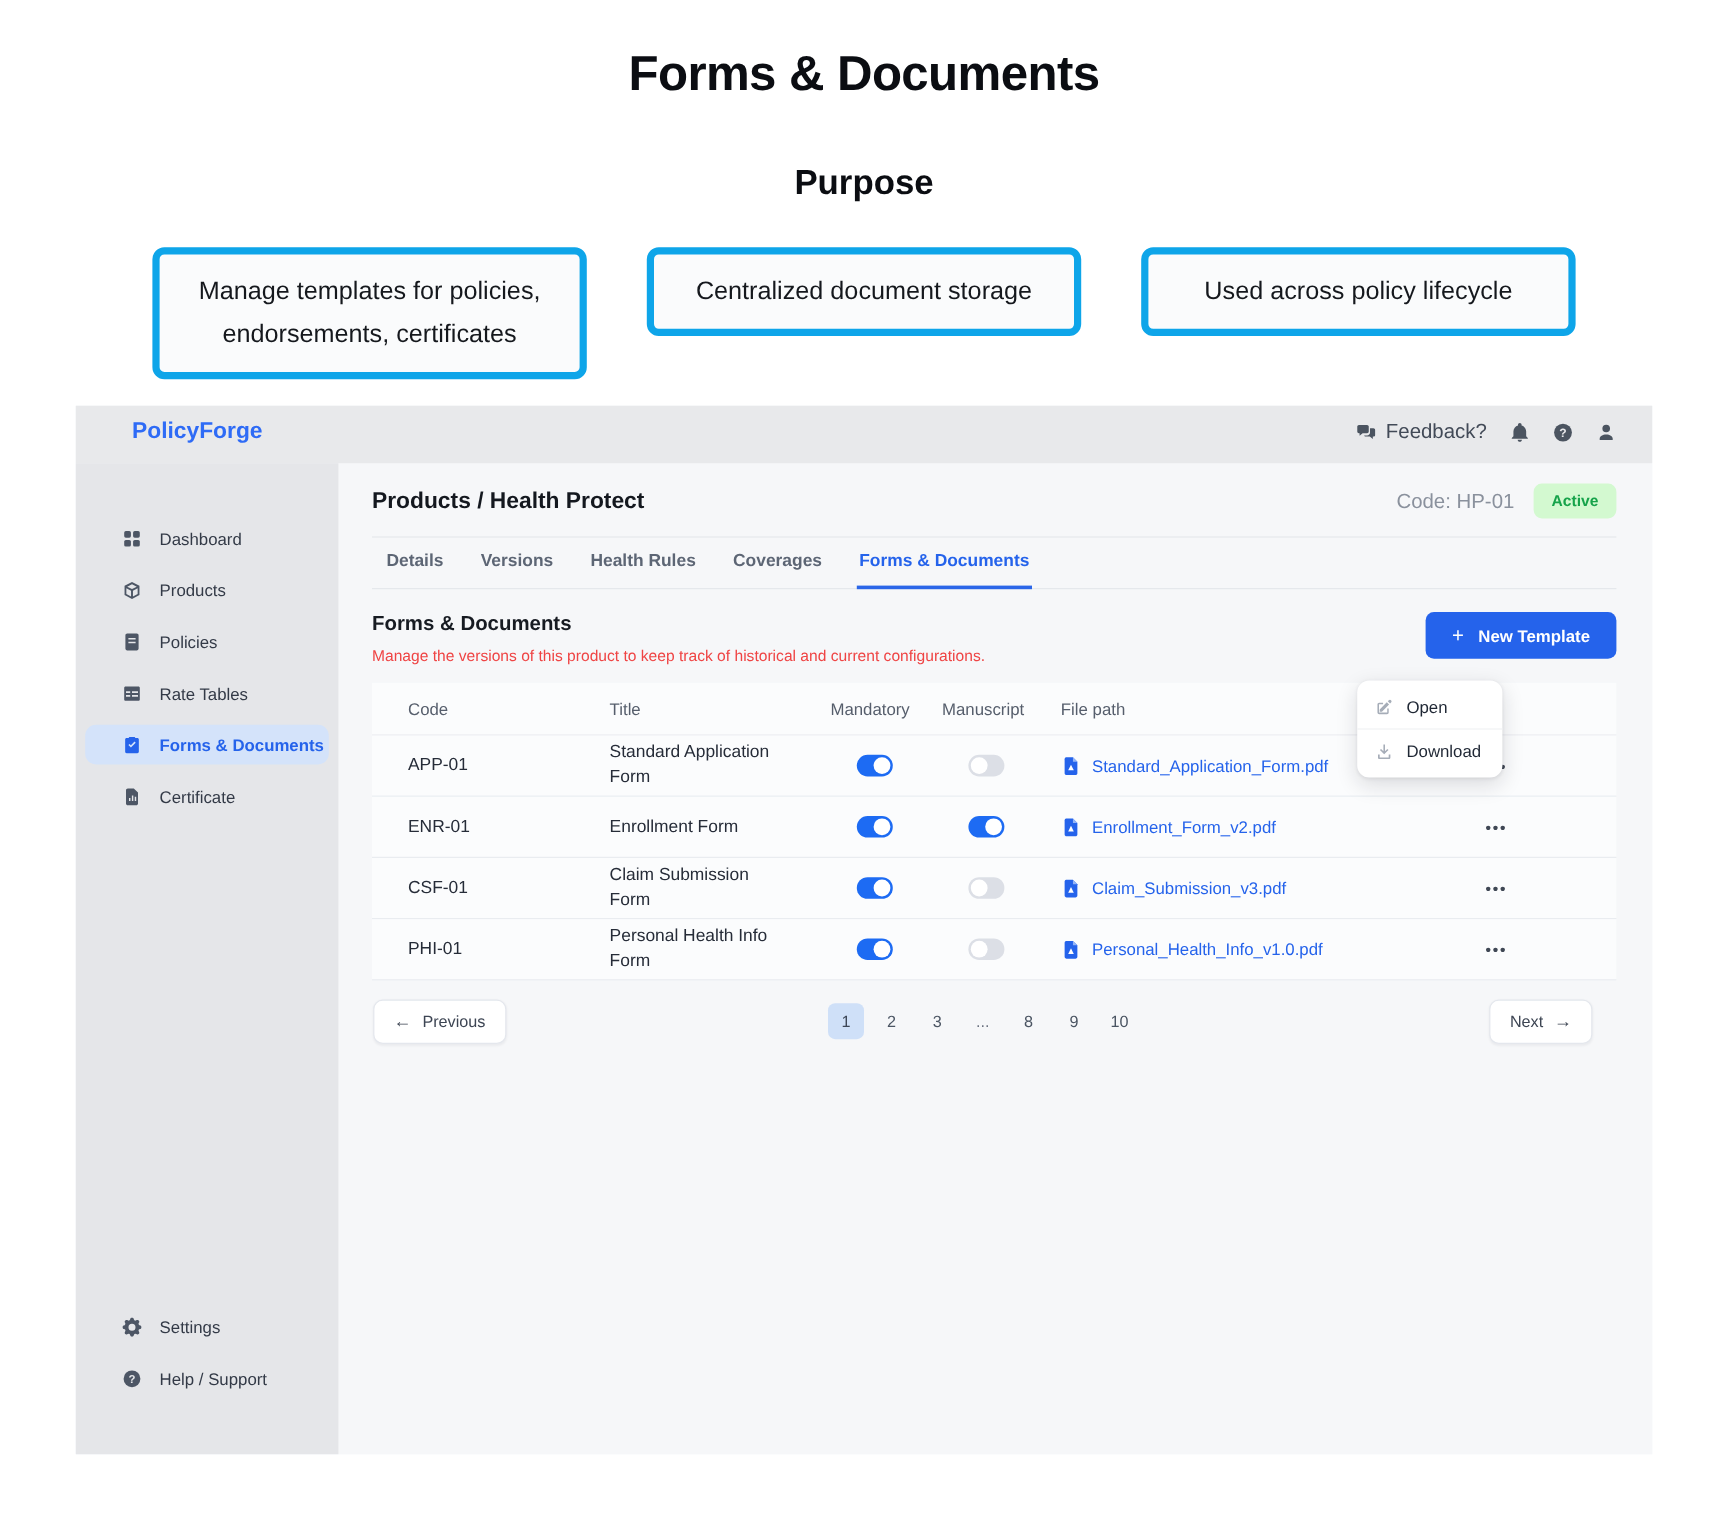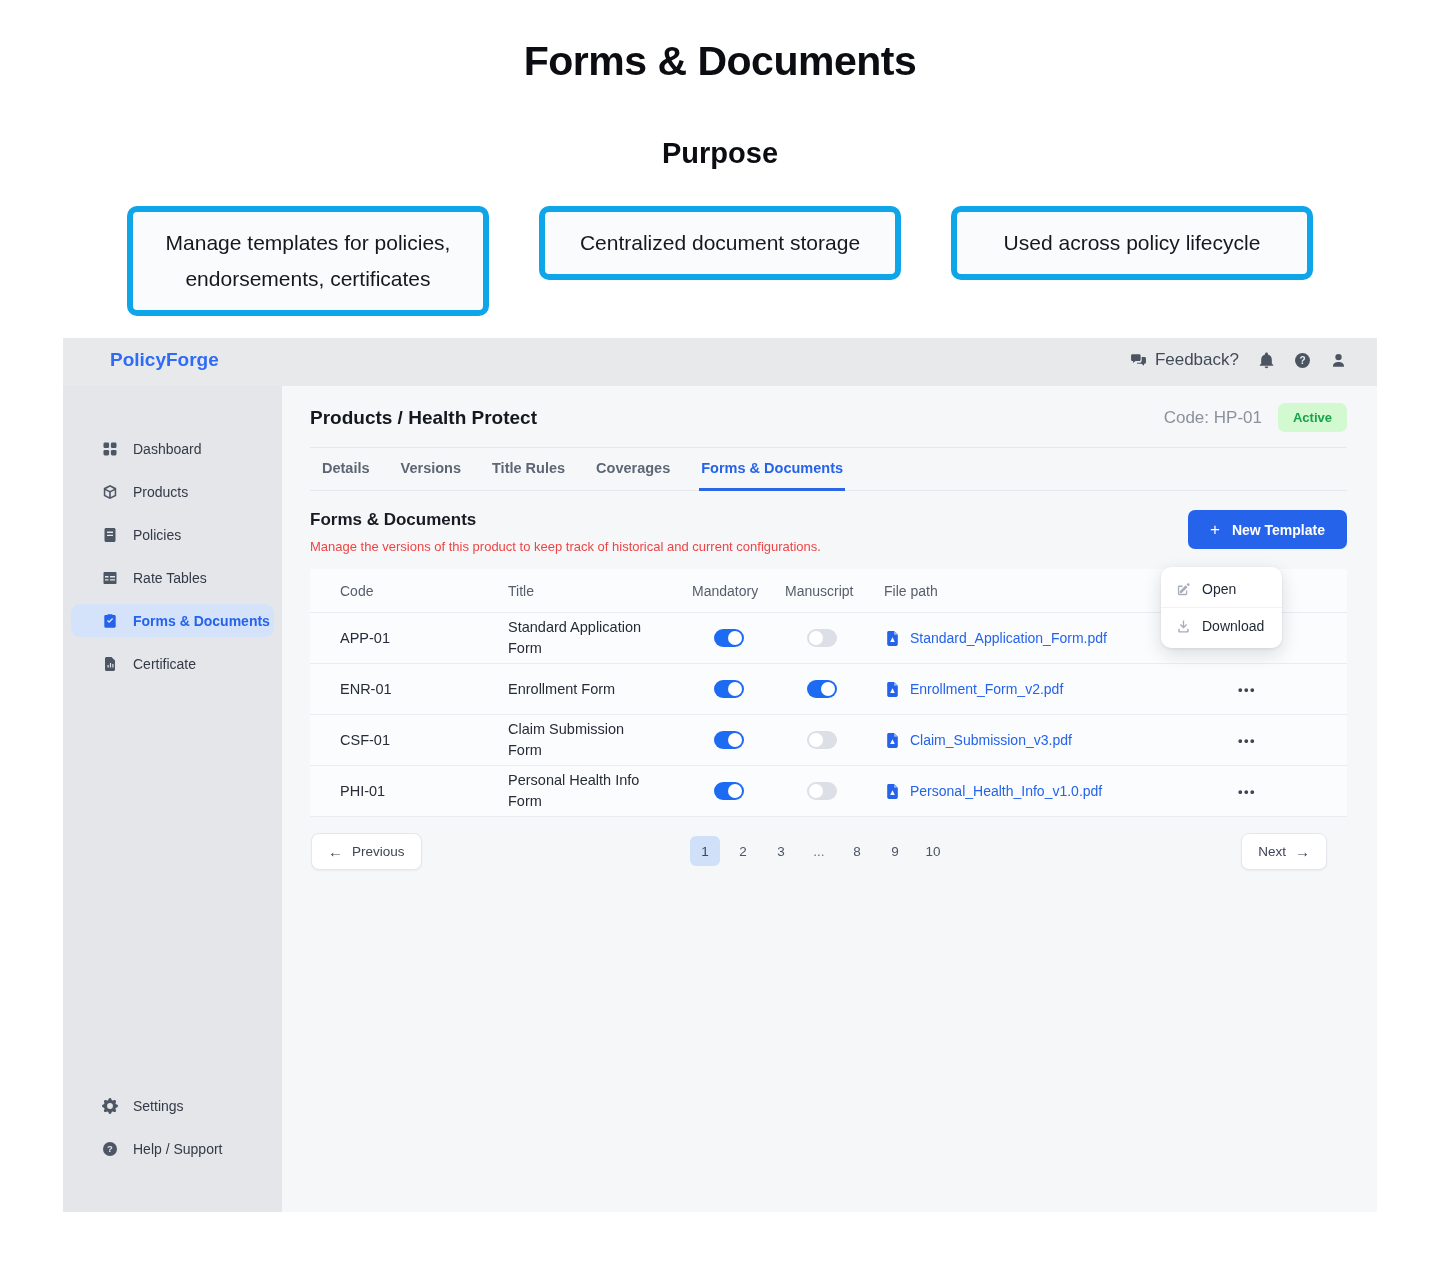--- a/index.html
+++ b/index.html
@@ -137,21 +137,20 @@
   }
   .page-num.current { background: #cfe0f8; color: #3d4757; }
   .page-num.gap { cursor: default; color: #6b7280; }
 
   
   .context-menu {
     position: absolute; left: 1068px; top: 229px; width: 121px;
     background: #ffffff; border-radius: 10px; padding: 4px 0;
     box-shadow: 0 6px 18px rgba(20,24,35,0.14), 0 1px 3px rgba(20,24,35,0.08);
     z-index: 10;
-    margin-left: 30px;
   }
   .menu-item {
     display: flex; align-items: center; gap: 11px; padding: 10px 15px;
     font-size: 14px; color: #1f2734; cursor: pointer;
   }
   .menu-item + .menu-item { border-top: 1px solid #f1f2f4; }
   .menu-item .m-icon { width: 15px; height: 15px; color: #a6adb8; display: inline-flex; }
   .menu-item .m-icon svg { width: 100%; height: 100%; }
 
   .arrow { font-size: 15px; line-height: 1; color: #3d4553; }
@@ -281,21 +280,21 @@
         <div class="breadcrumb">Products / Health Protect</div>
         <div class="header-right">
           <span class="code-label">Code: HP-01</span>
           <span class="status-badge">Active</span>
         </div>
       </div>
 
       <div class="tabs">
         <div class="tab">Details</div>
         <div class="tab">Versions</div>
-        <div class="tab">Title Rules</div>
+        <div class="tab">Health Rules</div>
         <div class="tab">Coverages</div>
         <div class="tab active">Forms &amp; Documents</div>
       </div>
 
       <div class="section-head">
         <div>
           <h3 class="section-title">Forms &amp; Documents</h3>
           <p class="section-desc">Manage the versions of this product to keep track of historical and current configurations.</p>
         </div>
         <button class="btn-primary">

